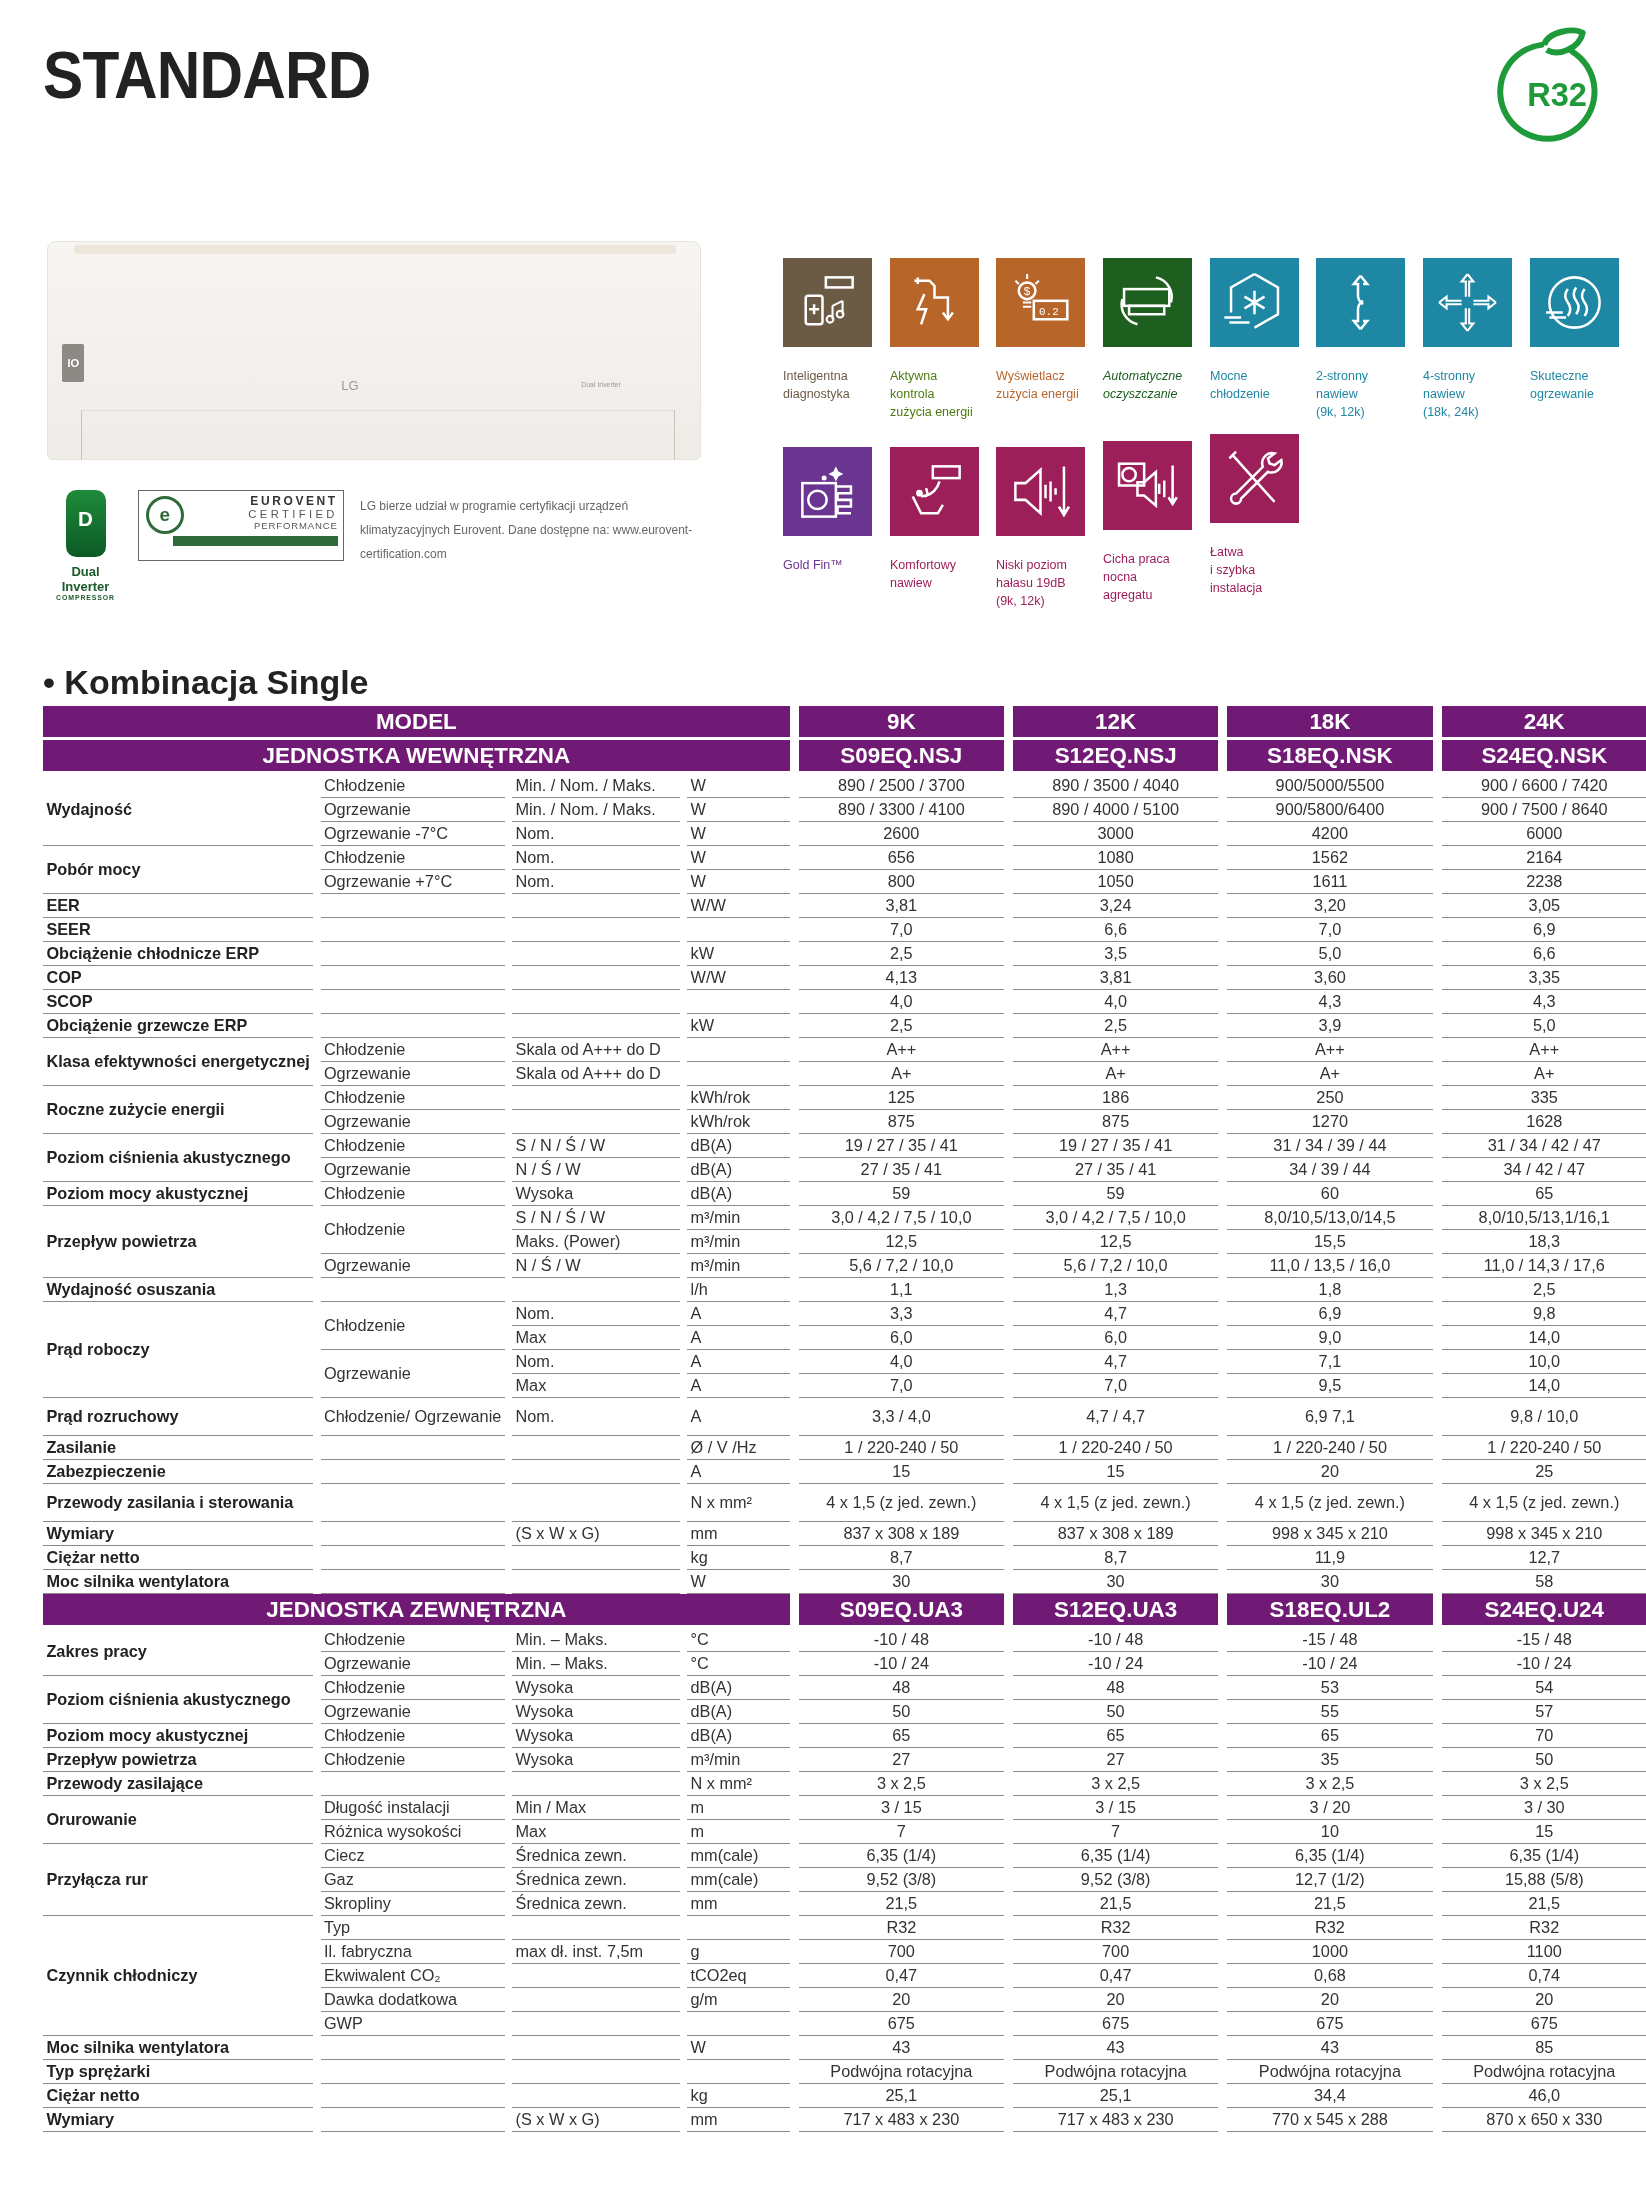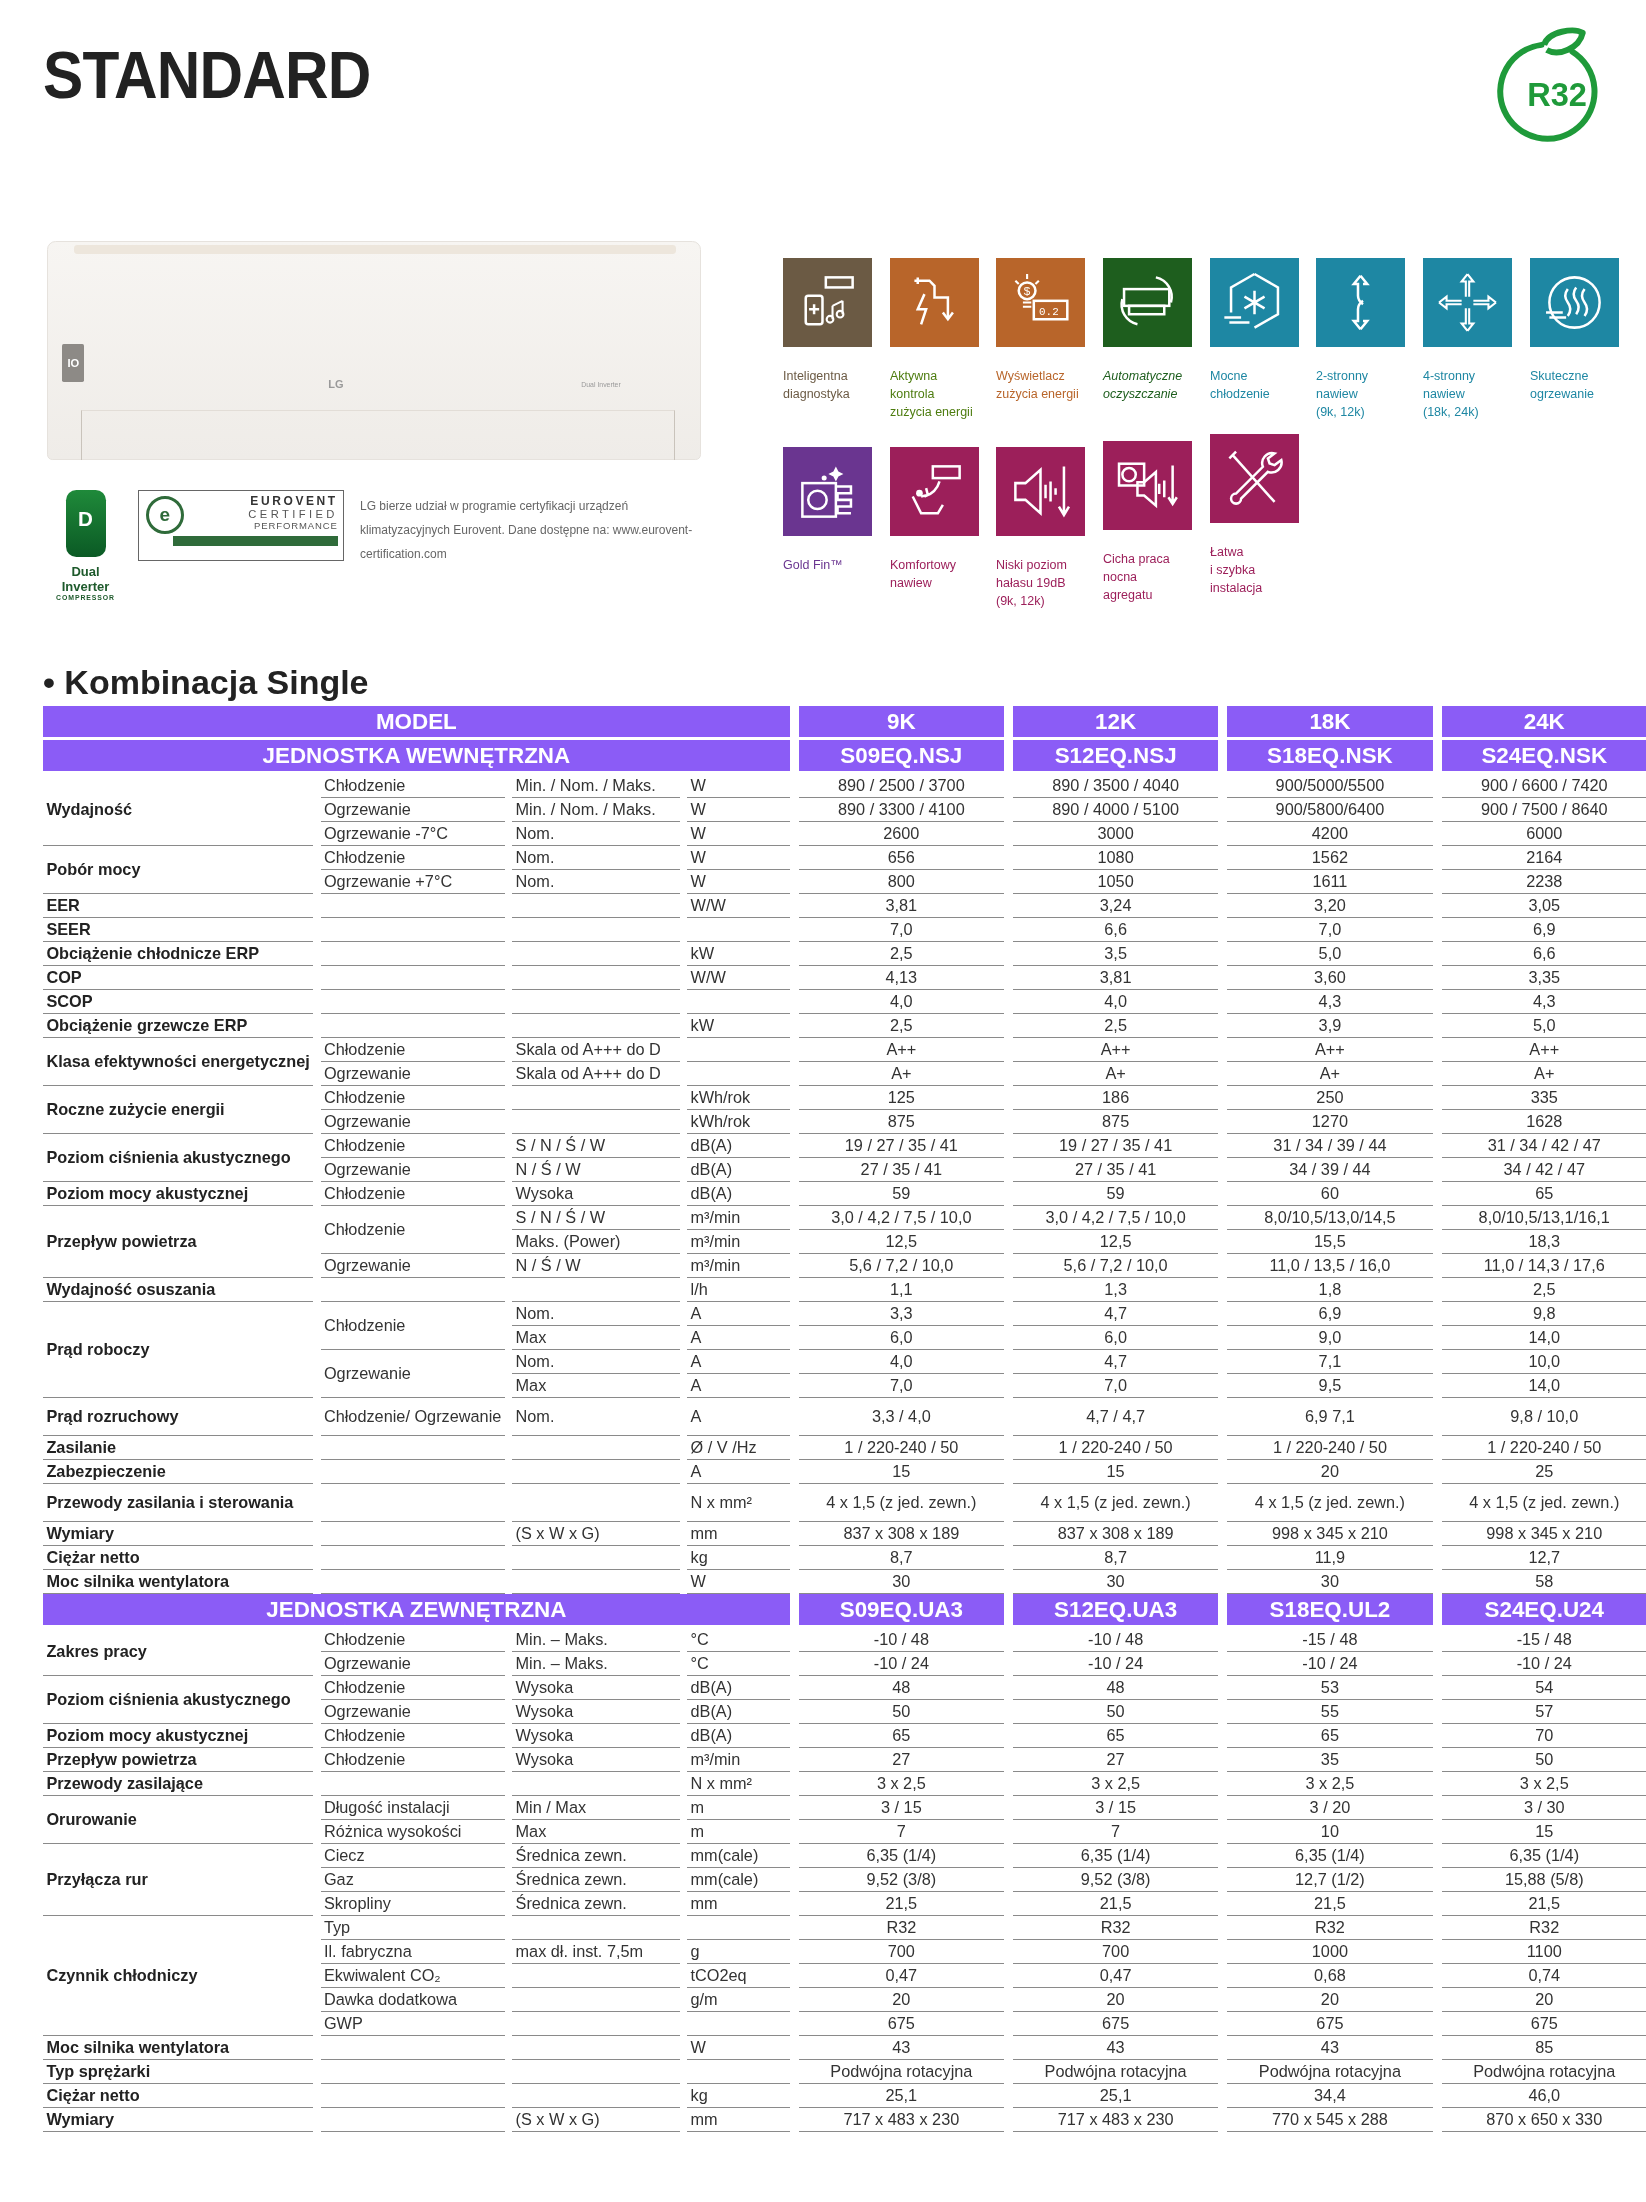--- a/index.html
+++ b/index.html
@@ -7,21 +7,21 @@
   body { font-family: "Liberation Sans", "DejaVu Sans", sans-serif; color: #2a2a2a; position: relative; }
 
   .title { position: absolute; left: 43px; top: 36px; font-size: 67px; font-weight: 700; letter-spacing: -0.9px; color: #222; font-family: "Liberation Sans", sans-serif; transform: scaleX(0.9); transform-origin: left top; }
 
   .r32 { position: absolute; left: 1497px; top: 26px; width: 120px; height: 120px; }
 
   .product { position: absolute; left: 43px; top: 241px; width: 662px; height: 232px; }
   .unit-body { position: absolute; left: 4.3px; top: 0; width: 654px; height: 219px; background: linear-gradient(#f7f5f2, #efece8); border: 0.9px solid #e6e2dd; border-radius: 8.6px 8.6px 5.2px 5.2px; }
   .unit-top { position: absolute; left: 26px; top: 3.4px; width: 602px; height: 8.6px; background: #ede6dc; border-radius: 3.4px; }
   .unit-badge { position: absolute; left: 13.8px; top: 102px; width: 22.4px; height: 38px; background: #8d8a86; color: #fff; font-size: 11.2px; font-weight: 700; text-align: center; line-height: 38px; border-radius: 1.7px; }
-  .unit-logo { position: absolute; left: 280px; top: 136px; font-size: 11px; color: #999; font-weight: bold; }
+  .unit-logo { position: absolute; left: 293px; top: 136px; font-size: 13px; color: #999; }
   .unit-brand2 { position: absolute; left: 533px; top: 139px; font-size: 6.9px; color: #999; }
   .unit-flap { position: absolute; left: 33px; top: 168px; width: 594px; height: 50px; border-left: 1.7px solid #c9c3bb; border-right: 1.7px solid #c9c3bb; border-top: 0.9px solid #e2ddd7; }
 
   .di-logo { position: absolute; left: 47px; top: 490px; width: 77px; }
   .di-badge { width: 40px; height: 67px; margin: 0 auto; border-radius: 10.3px; background: linear-gradient(#1f8a3a, #0b5a25); position: relative; }
   .di-badge span { position: absolute; left: 0; right: 0; top: 17px; text-align: center; color: #fff; font-weight: 700; font-size: 20.6px; }
   .di-text { text-align: center; color: #1e5a2c; font-size: 13px; font-weight: 700; margin-top: 6.9px; }
   .di-sub { text-align: center; color: #1e5a2c; font-size: 6.9px; font-weight: 700; letter-spacing: 0.9px; }
 
   .eurovent { position: absolute; left: 138px; top: 490px; width: 206px; height: 71px; border: 1.7px solid #666; background: #fff; }
@@ -39,21 +39,21 @@
   .feat .lbl { font-size: 12.5px; line-height: 18px; margin-top: 20px; }
 
   .section-title { position: absolute; left: 43px; top: 663px; font-size: 34px; font-weight: 700; color: #222; }
 
   table.spec { position: absolute; left: 43px; top: 706px; border-collapse: separate; border-spacing: 0; table-layout: fixed; font-size: 16.3px; color: #333; }
   table.spec td { height: 24px; padding: 0 3.4px; white-space: nowrap; border-bottom: 1.7px solid #8a8a8a; vertical-align: middle; line-height: 19px; }
   table.spec td.gap { border-bottom: none; padding: 0; width: 10.3px; }
   table.spec td.gapL { border-bottom: none; padding: 0; width: 8.6px; }
   table.spec td.p { font-weight: 700; color: #222; }
   table.spec td.v { text-align: center; }
-  table.spec tr.hdr td { background: #8b5cf6; color: #fff; font-weight: 700; font-size: 22.4px; text-align: center; border-bottom: 3.4px solid #fff; height: 34px; }
+  table.spec tr.hdr td { background: #701a75; color: #fff; font-weight: 700; font-size: 22.4px; text-align: center; border-bottom: 3.4px solid #fff; height: 34px; }
   table.spec tr.hdr td.gap, table.spec tr.hdr td.gapL { background: #fff; }
   table.spec tr.tall td { height: 38px; }
 </style>
 </head>
 <body>
 
 <div class="title">STANDARD</div>
 
 <svg class="r32" viewBox="0 0 140 140">
   <path d="M88 30 A 55 55 0 1 1 52 22" fill="none" stroke="#1f9a3a" stroke-width="7" stroke-linecap="round"></path>

